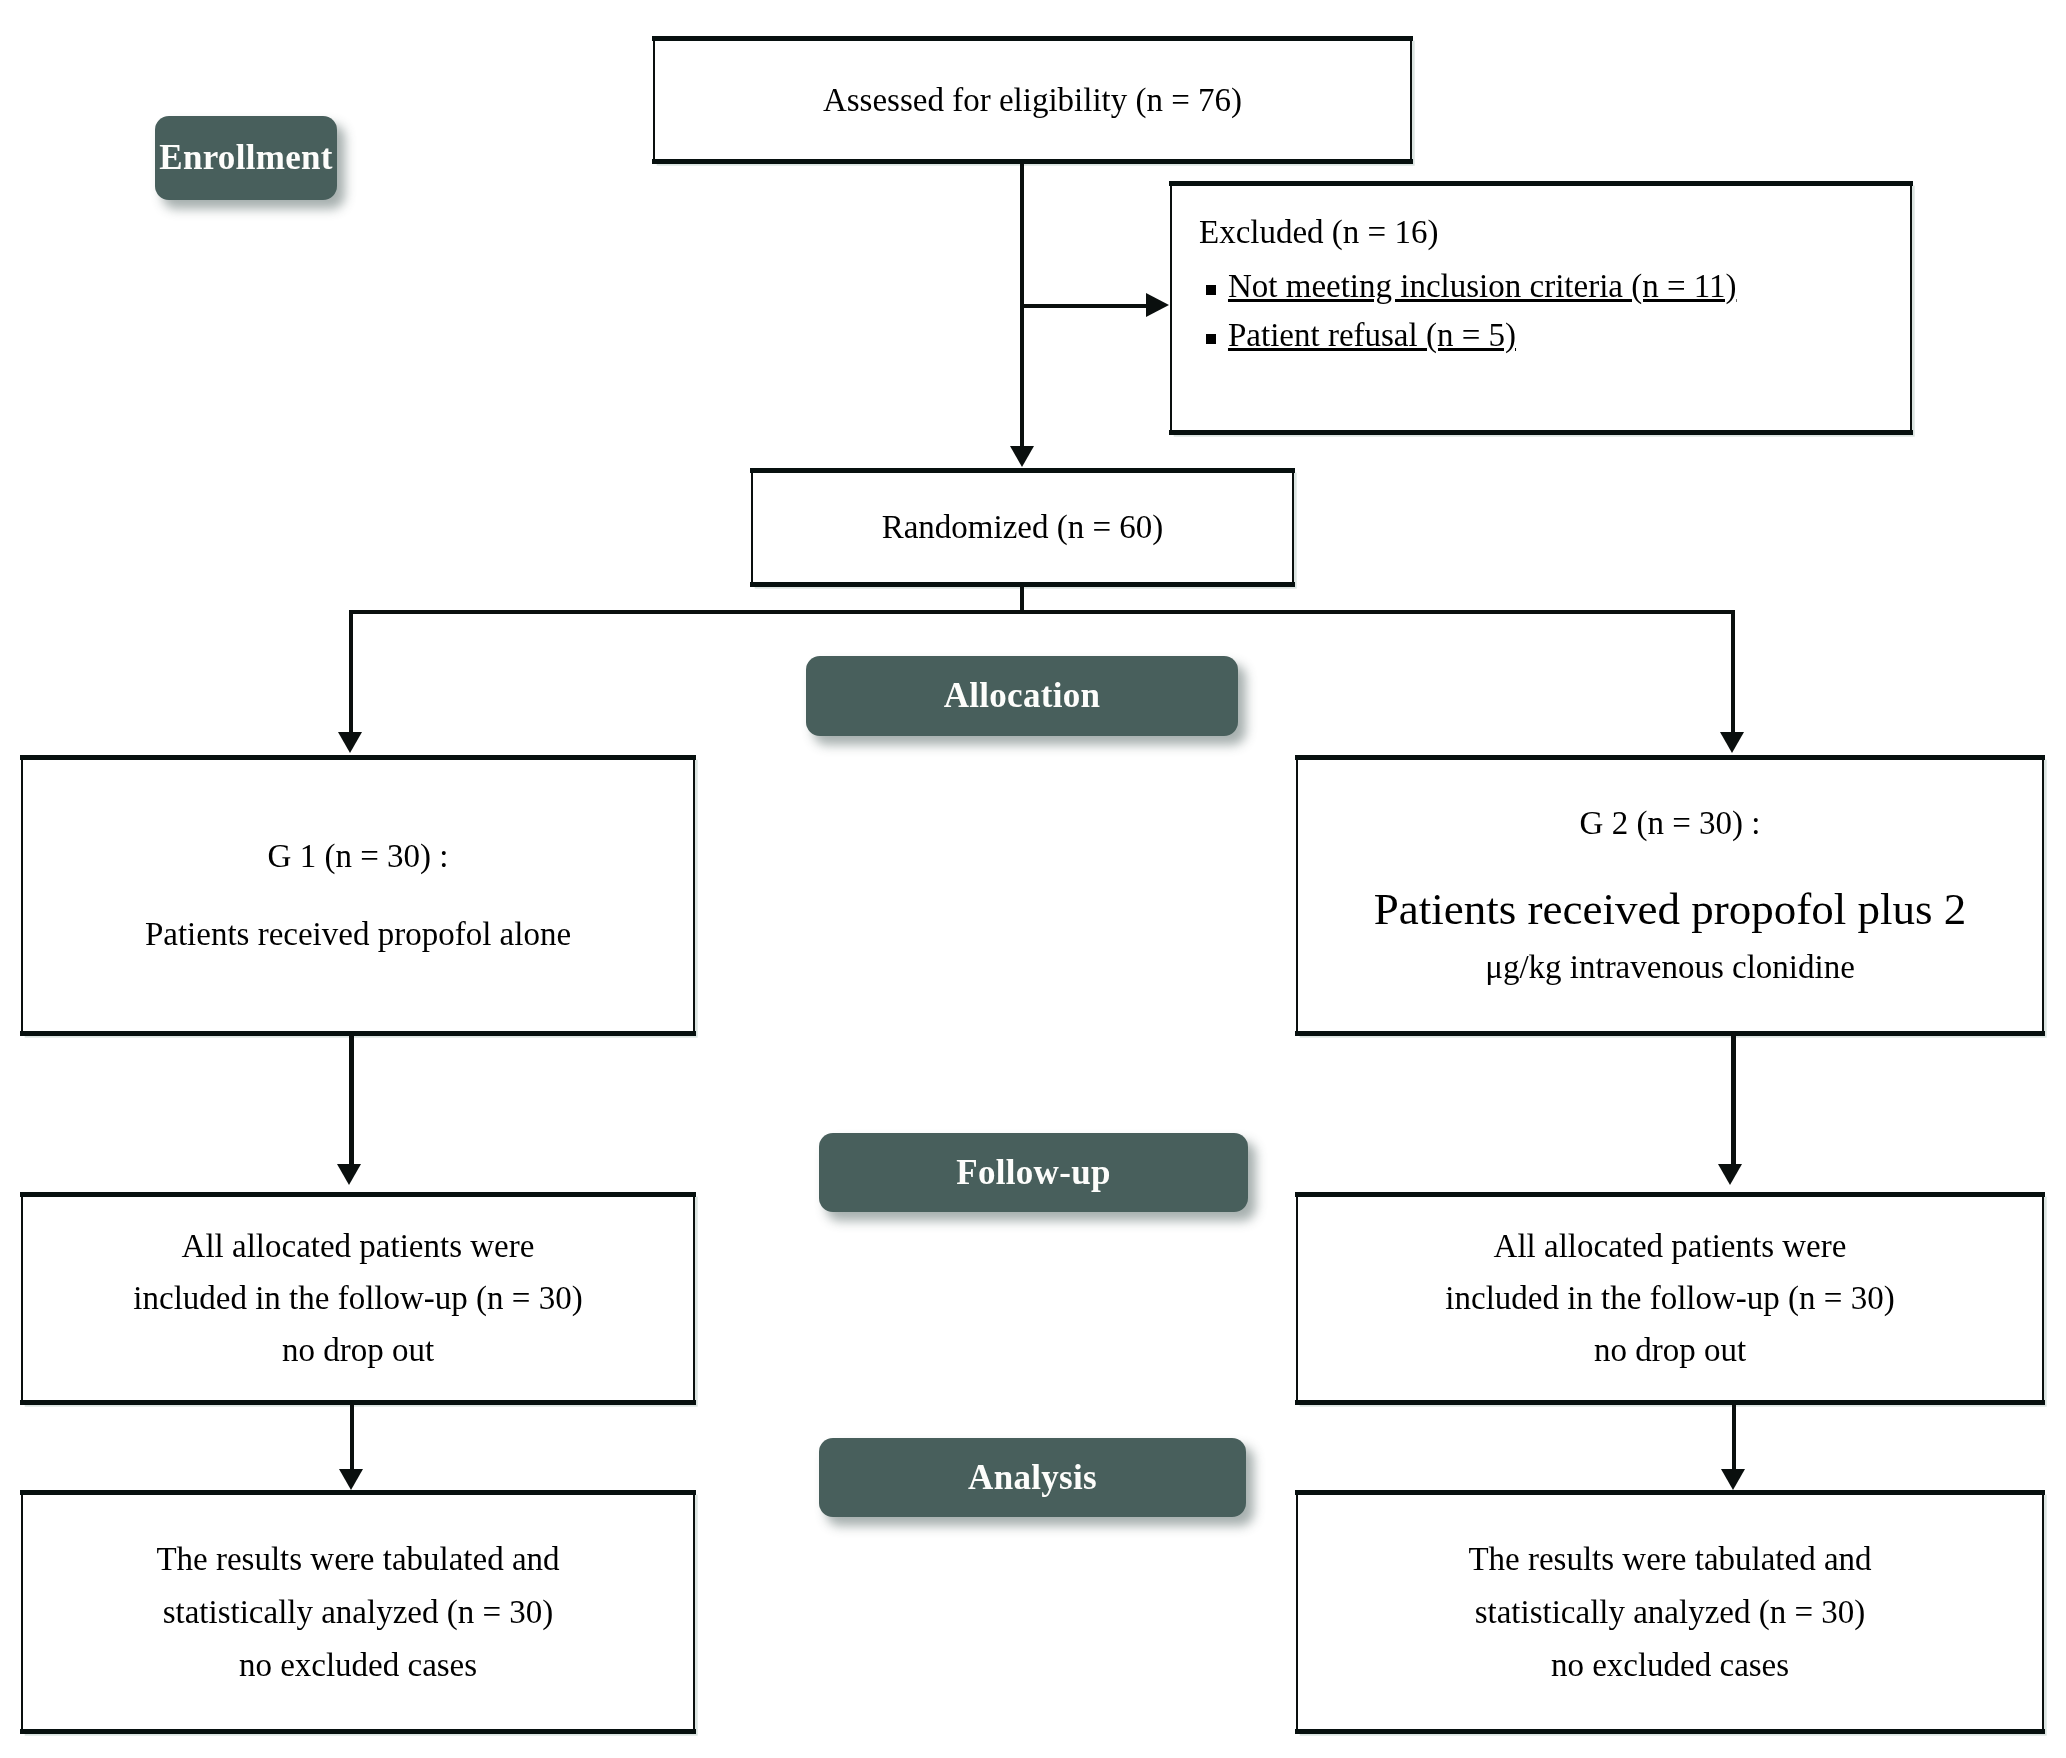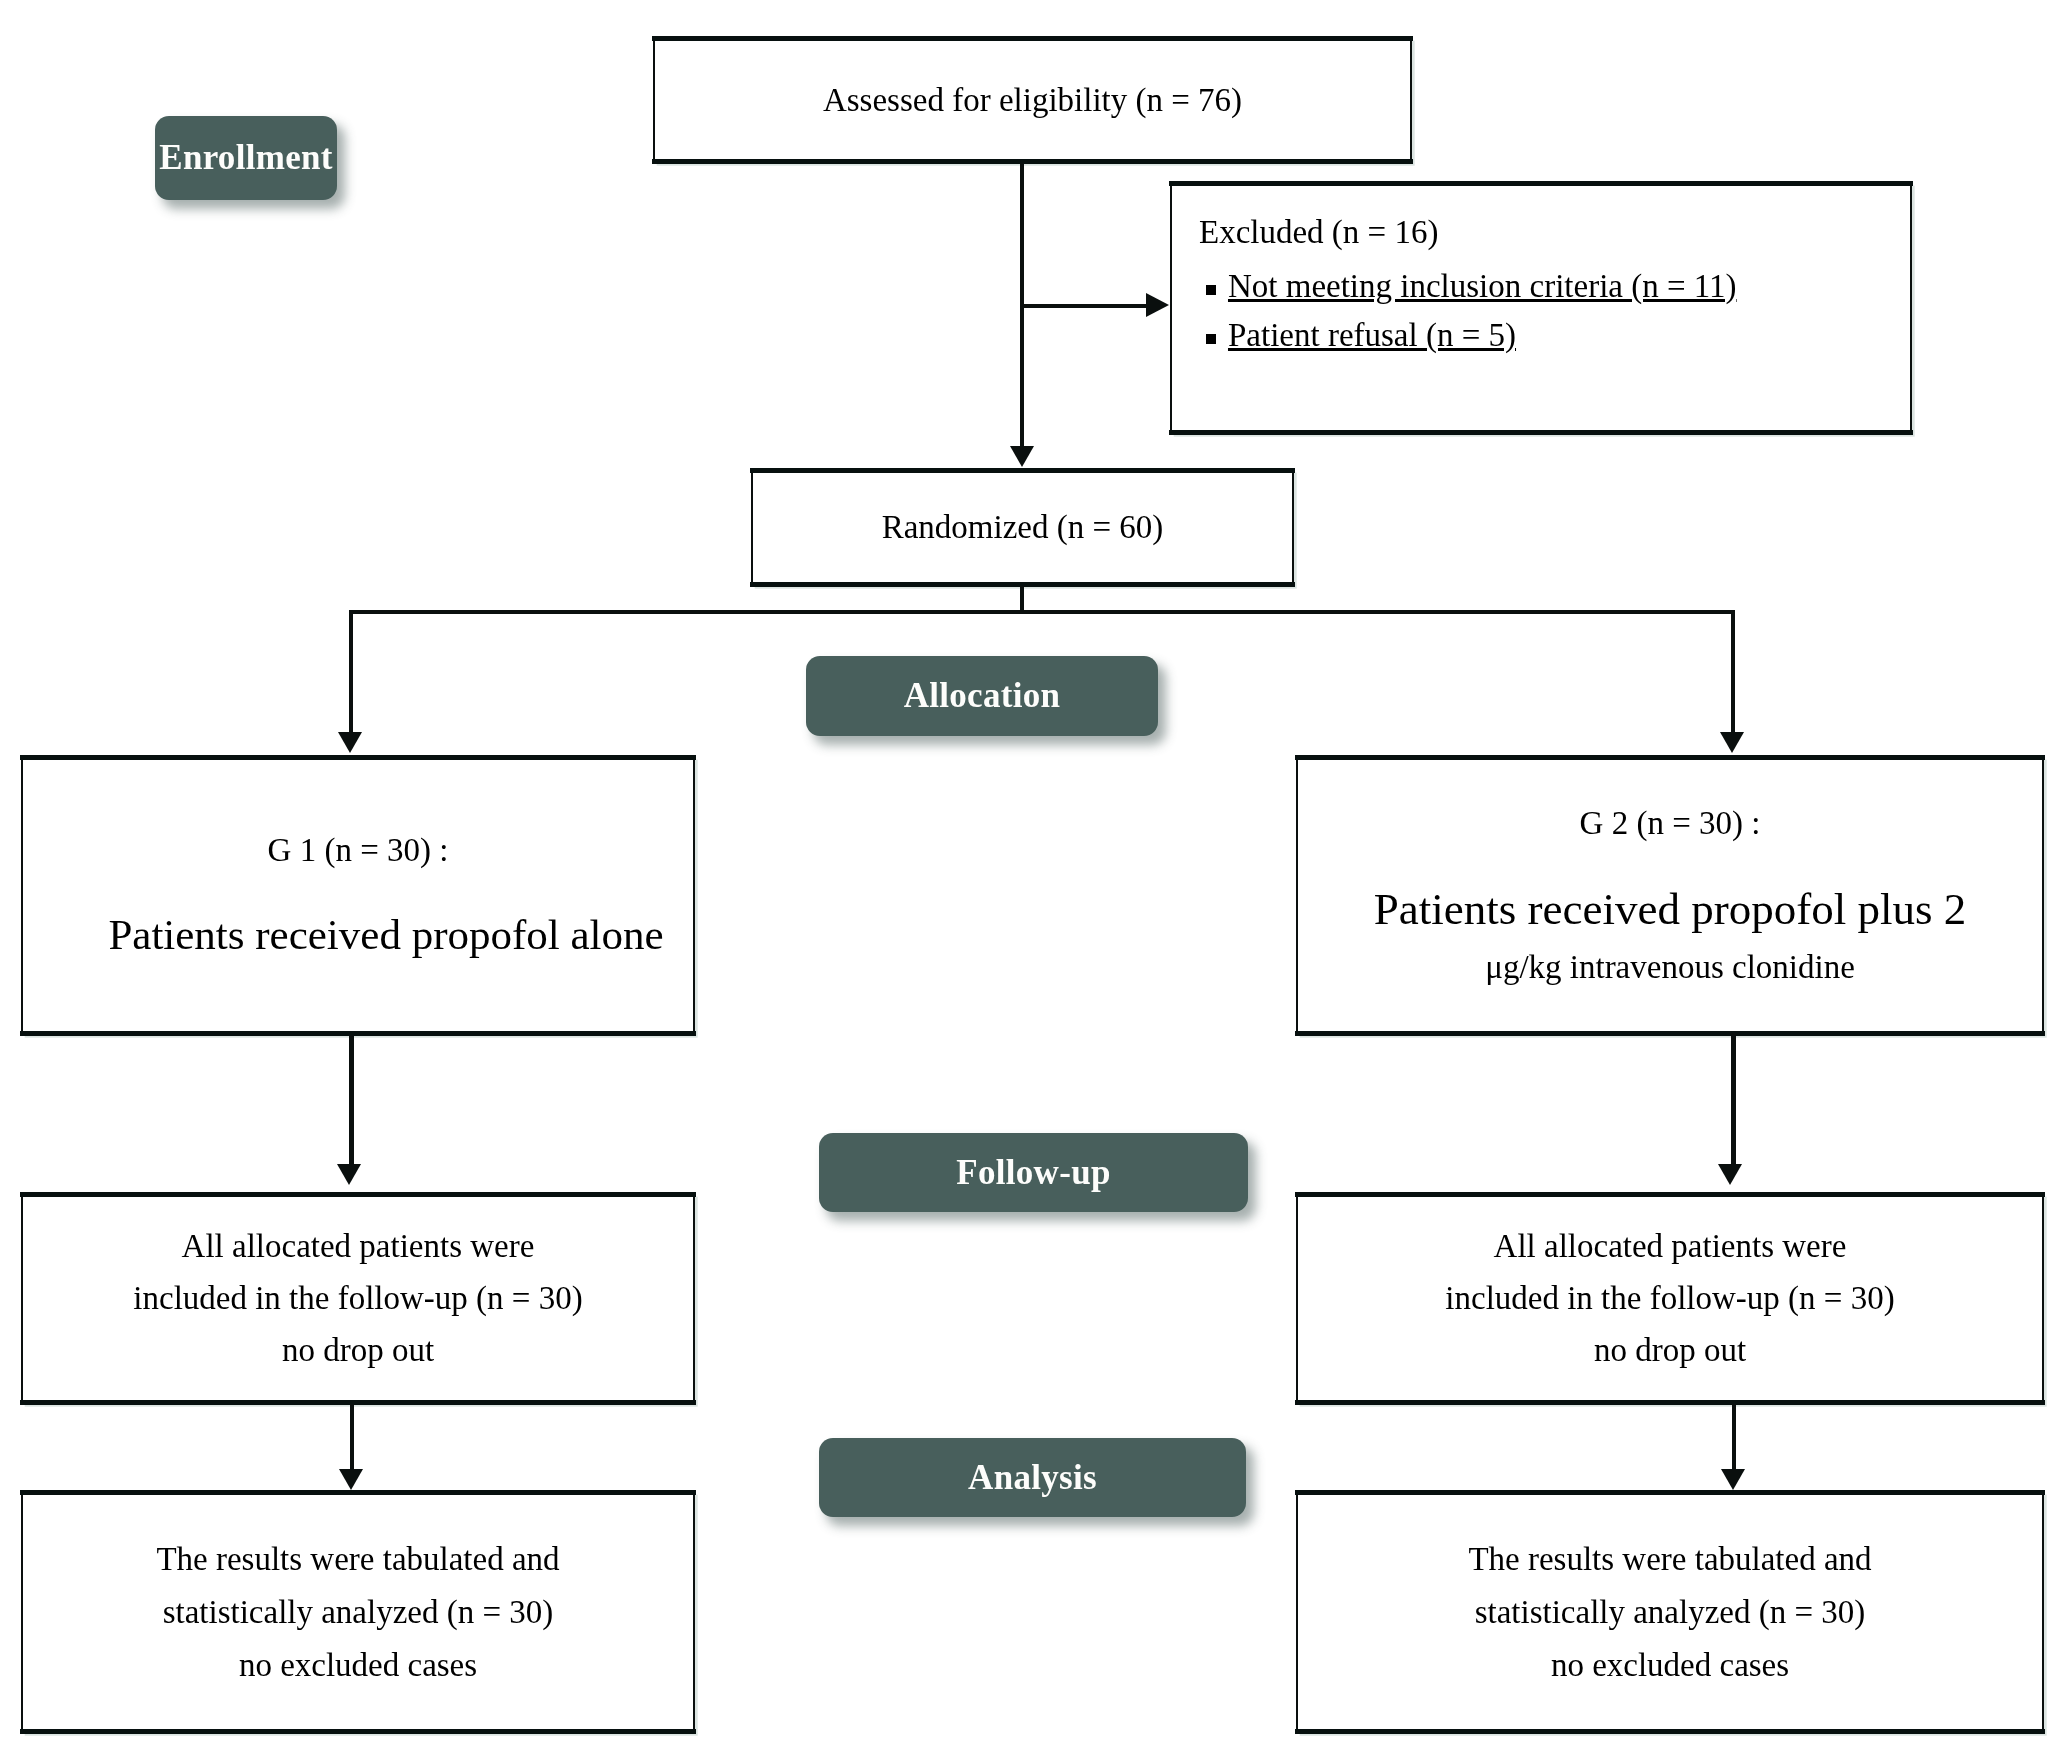--- a/index.html
+++ b/index.html
@@ -92,27 +92,27 @@
     <span class="ln" style="font-size:33px;">Randomized (n = 60)</span>
   </div>
 
   <div class="vline" style="left:1020px;top:586px;width:3.7px;height:27px;"></div>
   <div class="hline" style="left:349px;top:610px;width:1386px;height:3.7px;"></div>
   <div class="vline" style="left:349px;top:610px;width:3.7px;height:124px;"></div>
   <div class="arrow-d" style="left:338px;top:732px;"></div>
   <div class="vline" style="left:1731px;top:610px;width:3.7px;height:124px;"></div>
   <div class="arrow-d" style="left:1720px;top:732px;"></div>
 
-  <div class="badge" style="left:806px;top:656px;width:352px;height:80px;font-size:35px;">
+  <div class="badge" style="left:806px;top:656px;width:432px;height:80px;font-size:35px;">
     <span>Allocation</span>
   </div>
 
   <div class="fbox" style="left:21px;top:756px;width:674px;height:279px;">
     <span class="ln" style="font-size:33px;margin-bottom:41px;">G 1 (n = 30) :</span>
-    <span class="ln" style="font-size:43px;margin-left:28px;">Patients received propofol alone</span>
+    <span class="ln" style="font-size:33px;">Patients received propofol alone</span>
   </div>
 
   <div class="fbox" style="left:1296px;top:756px;width:748px;height:279px;">
     <span class="ln" style="font-size:33px;margin-bottom:41px;">G 2 (n = 30) :</span>
     <span class="ln" style="font-size:45px;">Patients received propofol plus 2</span>
     <span class="ln" style="font-size:33px;margin-top:13.7px;">μg/kg intravenous clonidine</span>
   </div>
 
   <div class="vline" style="left:349px;top:1035px;width:4.7px;height:132px;"></div>
   <div class="arrow-d" style="left:337px;top:1164px;"></div>

